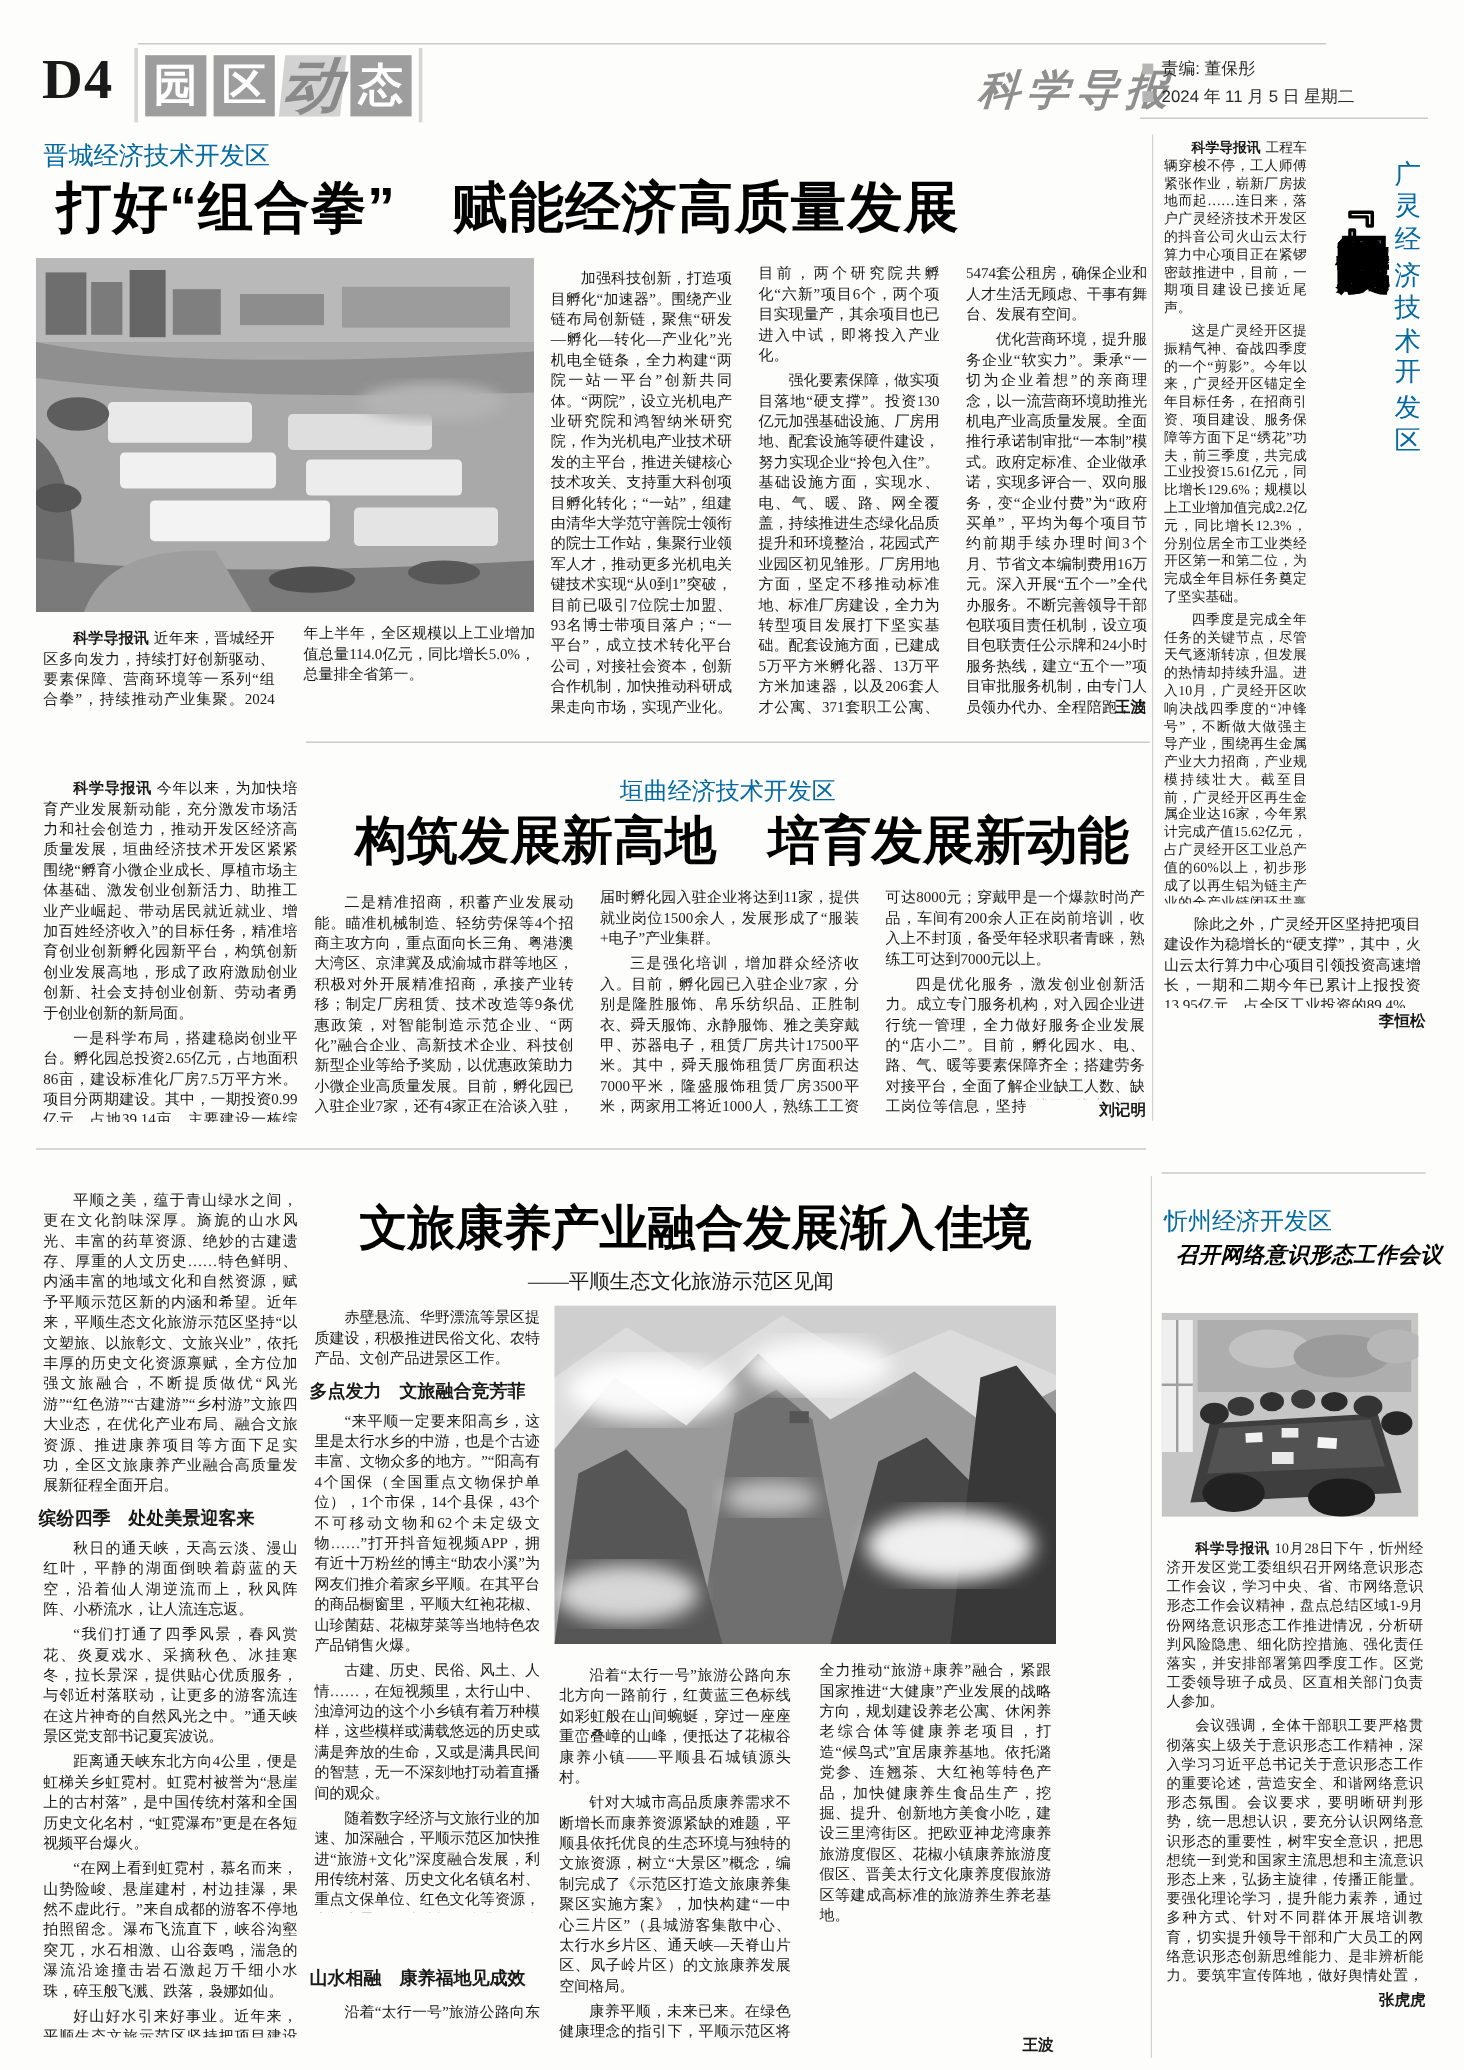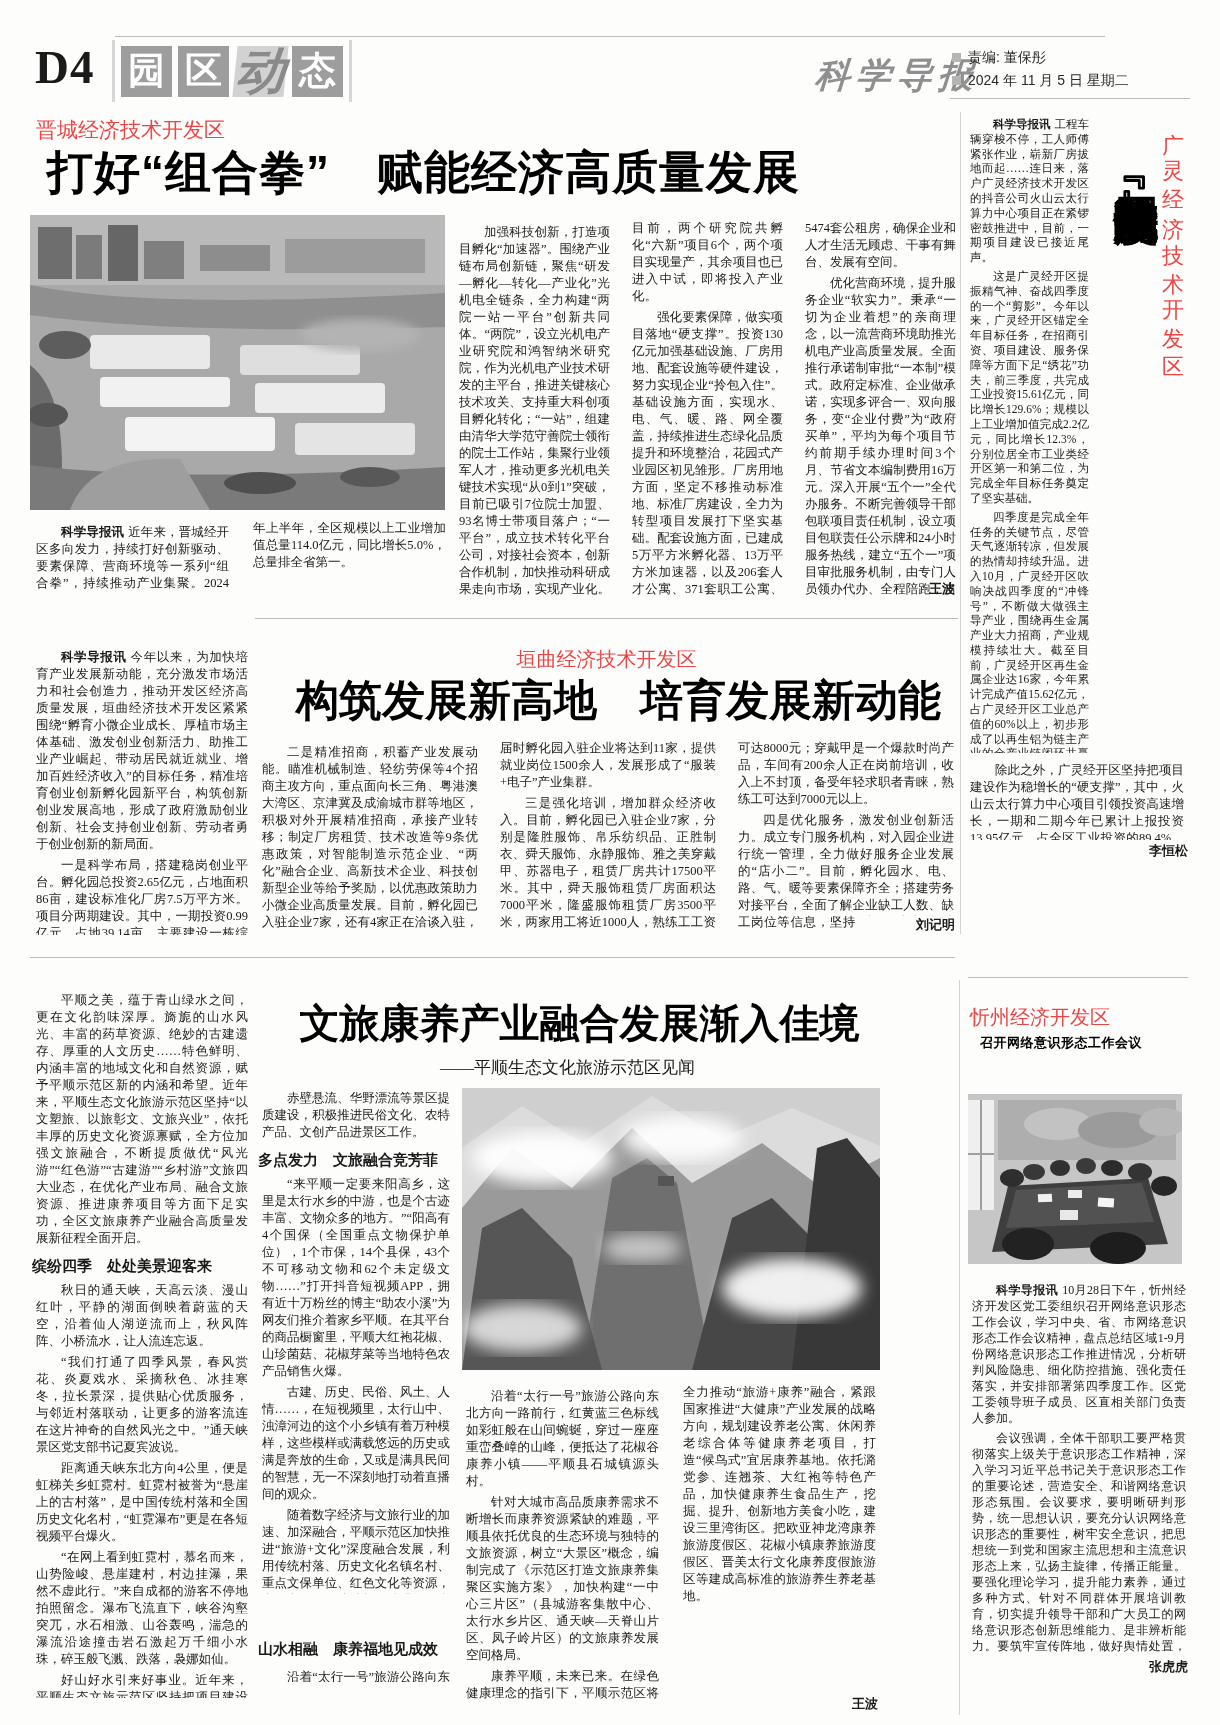--- a/index.html
+++ b/index.html
@@ -14,21 +14,21 @@
   .d4{font-size:47px;font-weight:bold;font-family:"Liberation Serif",serif;letter-spacing:1px;}
   .logo{display:flex;align-items:center;gap:6px;}
   .logo .bar{width:3px;height:62px;background:#d6d6d6;}
   .logo .box{width:51px;height:51px;background:#9d9d9d;color:#fff;display:flex;align-items:center;justify-content:center;
     font-family:"Liberation Sans",sans-serif;font-weight:bold;font-size:37px;}
   .logo .box.light{background:#d2d2d2;color:#8a8a8a;font-size:50px;font-style:italic;transform:skewX(-6deg);}
   .masthead{font-size:35px;font-style:italic;font-weight:600;color:#8f8f8f;letter-spacing:6px;transform:skewX(-4deg);}
   .pubinfo{font-size:14px;color:#2a2a2a;font-family:"Liberation Sans",sans-serif;line-height:23px;}
   .pubinfo .sq{display:inline-block;width:9px;height:9px;background:#b5b5b5;margin-right:7px;}
   
-  .kicker{font-family:"Liberation Sans",sans-serif;font-size:21px;color:#ef4444;}
+  .kicker{font-family:"Liberation Sans",sans-serif;font-size:21px;color:#0369a1;}
   .headline{font-family:"Liberation Sans",sans-serif;font-weight:bold;color:#000;margin-left:12px;}
   .body-txt{font-size:12.5px;line-height:17px;overflow:hidden;}
   .body-txt p{margin:4px;text-indent:2em;text-align:justify;}
   .wire{font-weight:bold;margin-right:4px;font-family:"Liberation Sans",sans-serif;}
   .cols2{column-count:2;column-gap:16px;column-fill:auto;}
   .cols3{column-count:3;column-gap:14px;column-fill:auto;}
   .byline{position:absolute;font-weight:bold;font-size:13px;text-align:right;font-family:"Liberation Sans",sans-serif;}
   .subhead{font-family:"Liberation Sans",sans-serif;font-weight:bold;font-size:15px;margin:10px 0 8px 0;text-indent:0 !important;text-align:left !important;}
   .center{text-align:center;}
   
@@ -188,21 +188,21 @@
 <div class="abs body-txt cols2" style="left:462px;top:1384px;width:418px;height:328px;">
   <p>沿着“太行一号”旅游公路向东北方向一路前行，红黄蓝三色标线如彩虹般在山间蜿蜒，穿过一座座重峦叠嶂的山峰，便抵达了花椒谷康养小镇——平顺县石城镇源头村。</p>
   <p>针对大城市高品质康养需求不断增长而康养资源紧缺的难题，平顺县依托优良的生态环境与独特的文旅资源，树立“大景区”概念，编制完成了《示范区打造文旅康养集聚区实施方案》，加快构建“一中心三片区”（县城游客集散中心、太行水乡片区、通天峡—天脊山片区、凤子岭片区）的文旅康养发展空间格局。</p>
   <p>康养平顺，未来已来。在绿色健康理念的指引下，平顺示范区将全力推动“旅游+康养”融合，紧跟国家推进“大健康”产业发展的战略方向，规划建设养老公寓、休闲养老综合体等健康养老项目，打造“候鸟式”宜居康养基地。依托潞党参、连翘茶、大红袍等特色产品，加快健康养生食品生产，挖掘、提升、创新地方美食小吃，建设三里湾街区。把欧亚神龙湾康养旅游度假区、花椒小镇康养旅游度假区、晋美太行文化康养度假旅游区等建成高标准的旅游养生养老基地。</p>
 
 </div>
 <div class="byline" style="left:800px;top:1695px;width:78px;background:#fdfdfc;">王波</div>
 
 <div class="rule" style="left:968px;top:977px;width:220px;height:1px;"></div>
 <div class="abs kicker" style="left:970px;top:1004px;font-size:20px;">忻州经济开发区</div>
-<div class="abs headline" style="left:968px;top:1034px;width:222px;font-size:13px;letter-spacing:0.5px;">召开网络意识形态工作会议</div>
+<div class="abs headline" style="left:968px;top:1034px;width:222px;font-size:18px;letter-spacing:0.5px;font-style:italic;">召开网络意识形态工作会议</div>
 
 <div class="abs" style="left:968px;top:1094px;">
   <svg width="214" height="170" viewBox="0 0 214 170">
     <rect width="214" height="170" fill="#c6c6c6"></rect>
     <rect x="30" y="6" width="178" height="60" fill="#aeaeae"></rect>
     <ellipse cx="90" cy="30" rx="34" ry="16" fill="#c2c2c2"></ellipse>
     <ellipse cx="150" cy="36" rx="40" ry="18" fill="#9b9b9b"></ellipse>
     <ellipse cx="195" cy="28" rx="24" ry="14" fill="#b7b7b7"></ellipse>
     <rect x="0" y="6" width="26" height="110" fill="#efefef"></rect>
     <line x1="13" y1="6" x2="13" y2="116" stroke="#9f9f9f" stroke-width="2"></line>

